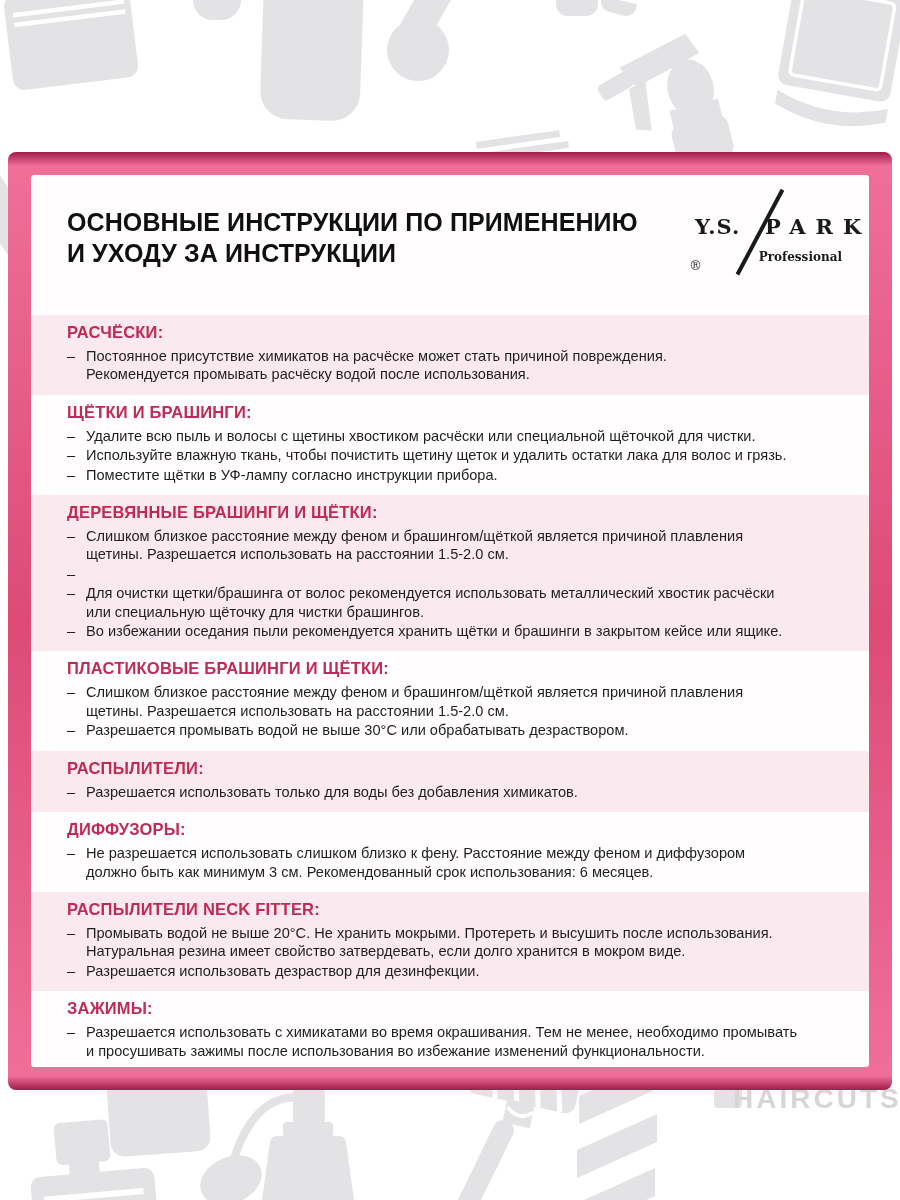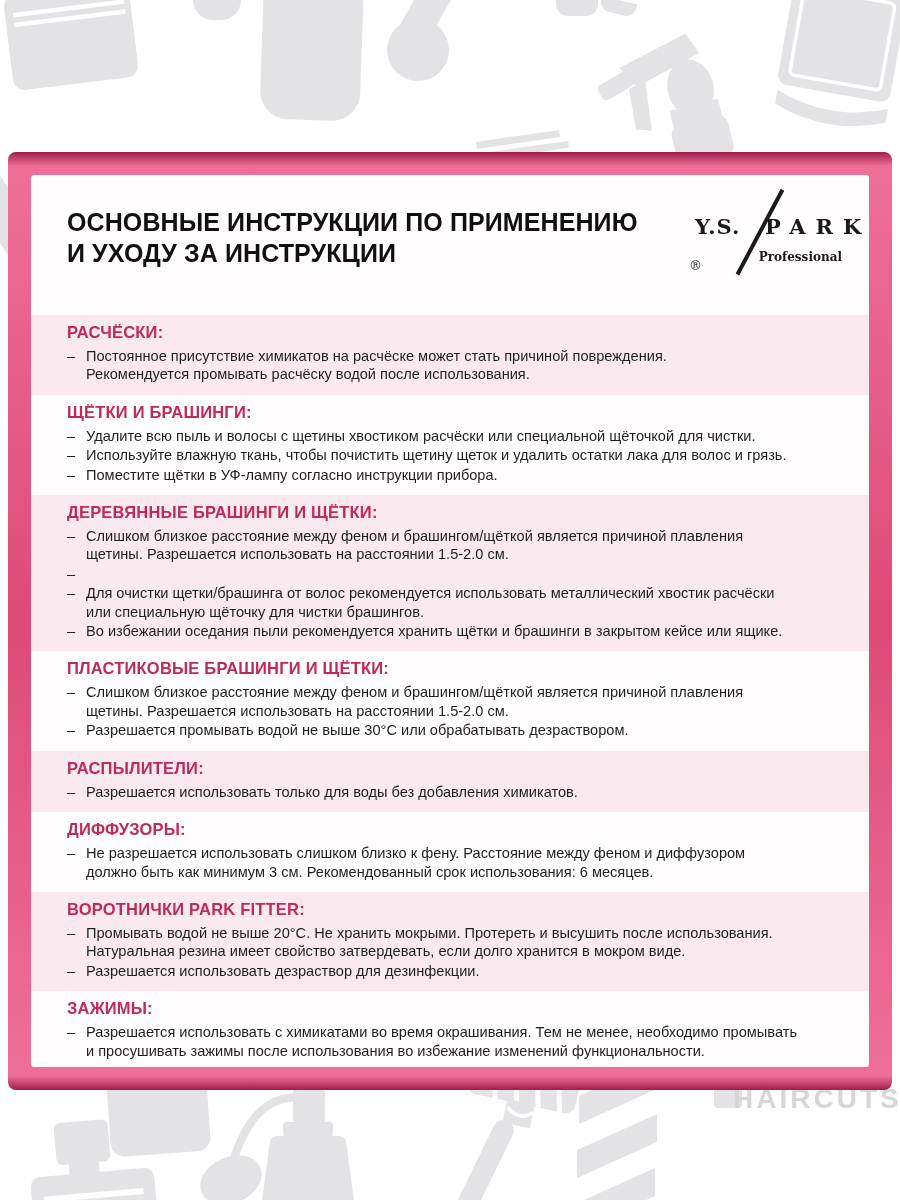--- a/index.html
+++ b/index.html
@@ -278,21 +278,21 @@
     <ul class="sec-items">
             <li class="item">
               <span class="dash">–</span>
               <span class="itext">Не разрешается использовать слишком близко к фену. Расстояние между феном и диффузором
 должно быть как минимум 3 см. Рекомендованный срок использования: 6 месяцев.</span>
             </li>
           </ul>
   </section>
 
   <section class="section tinted">
-    <h2 class="sec-title">ВОРОТНИЧКИ PARK FITTER:</h2>
+    <h2 class="sec-title">РАСПЫЛИТЕЛИ NECK FITTER:</h2>
     <ul class="sec-items">
             <li class="item">
               <span class="dash">–</span>
               <span class="itext">Промывать водой не выше 20°C. Не хранить мокрыми. Протереть и высушить после использования.
 Натуральная резина имеет свойство затвердевать, если долго хранится в мокром виде.</span>
             </li>
             <li class="item">
               <span class="dash">–</span>
               <span class="itext">Разрешается использовать дезраствор для дезинфекции.</span>
             </li>

